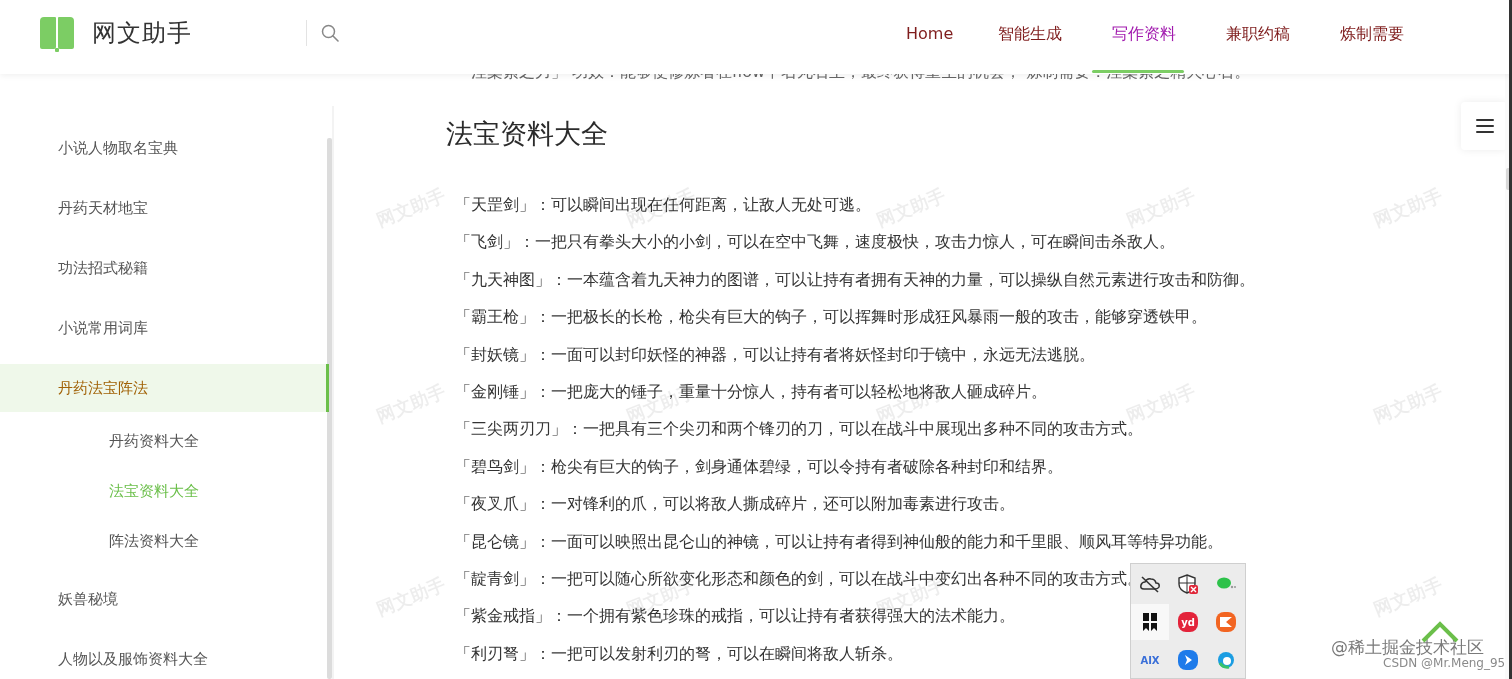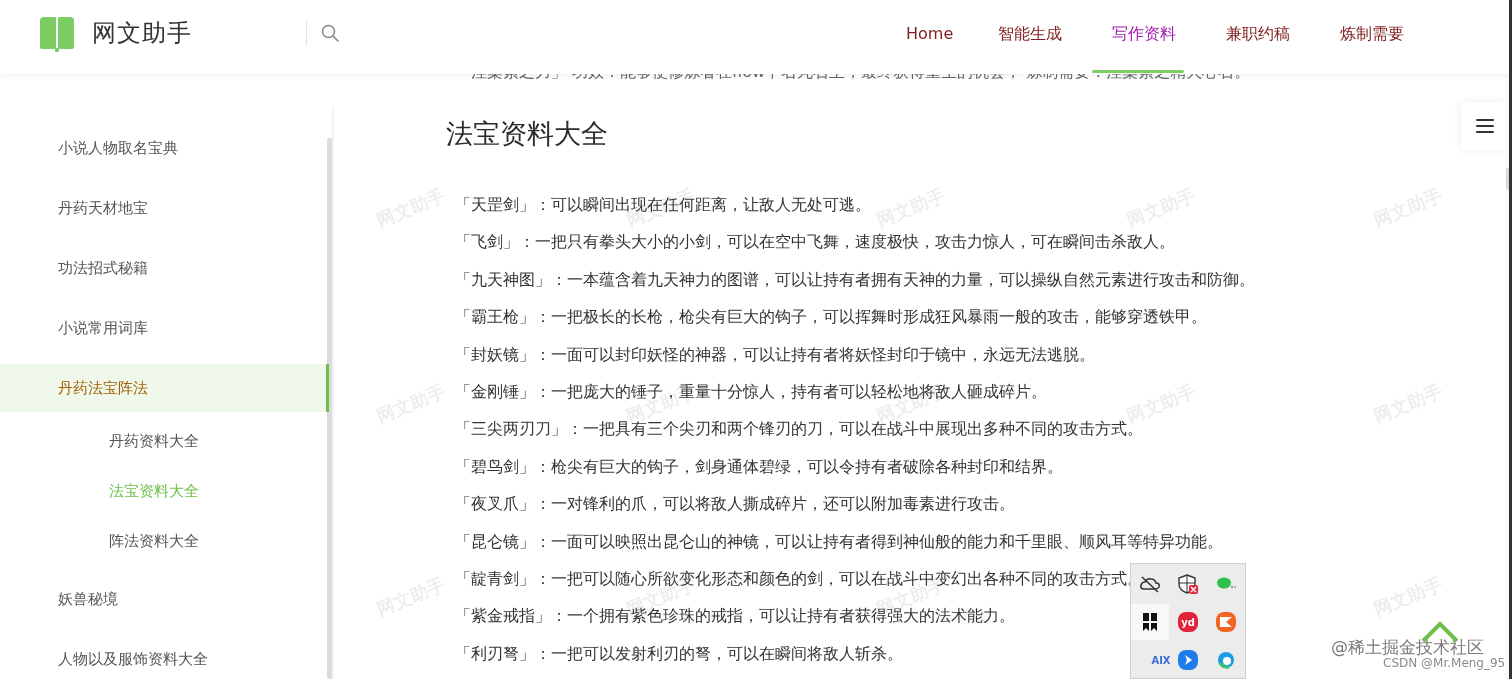--- a/index.html
+++ b/index.html
@@ -208,21 +208,21 @@
   <div class="tray-cell" style="left:38px; top:40px">
     <div class="tray-ic" style="background:#e3233a">yd</div>
   </div>
   <div class="tray-cell" style="left:76px; top:40px">
     <div class="tray-ic" style="background:#f26522">
         <svg width="12" height="10" viewBox="0 0 12 10">
           <path d="M0 0 L12 0 L6 5 L12 10 L0 10 Z" fill="#fff"></path>
         </svg>
       </div>
   </div>
-  <div class="tray-cell" style="left:11px; top:78px">
+  <div class="tray-cell" style="left:0; top:78px">
     <span style="font-size:10px; font-weight:bold; color:#3a6fd8">AIX</span>
   </div>
   <div class="tray-cell" style="left:38px; top:78px">
     <div class="tray-ic" style="background:#1e7bea">
         <svg width="10" height="12" viewBox="0 0 10 12">
           <path d="M2 1 L9 6 L2 11 L4 6 Z" fill="#fff"></path>
         </svg>
       </div>
   </div>
   <div class="tray-cell" style="left:76px; top:78px">

